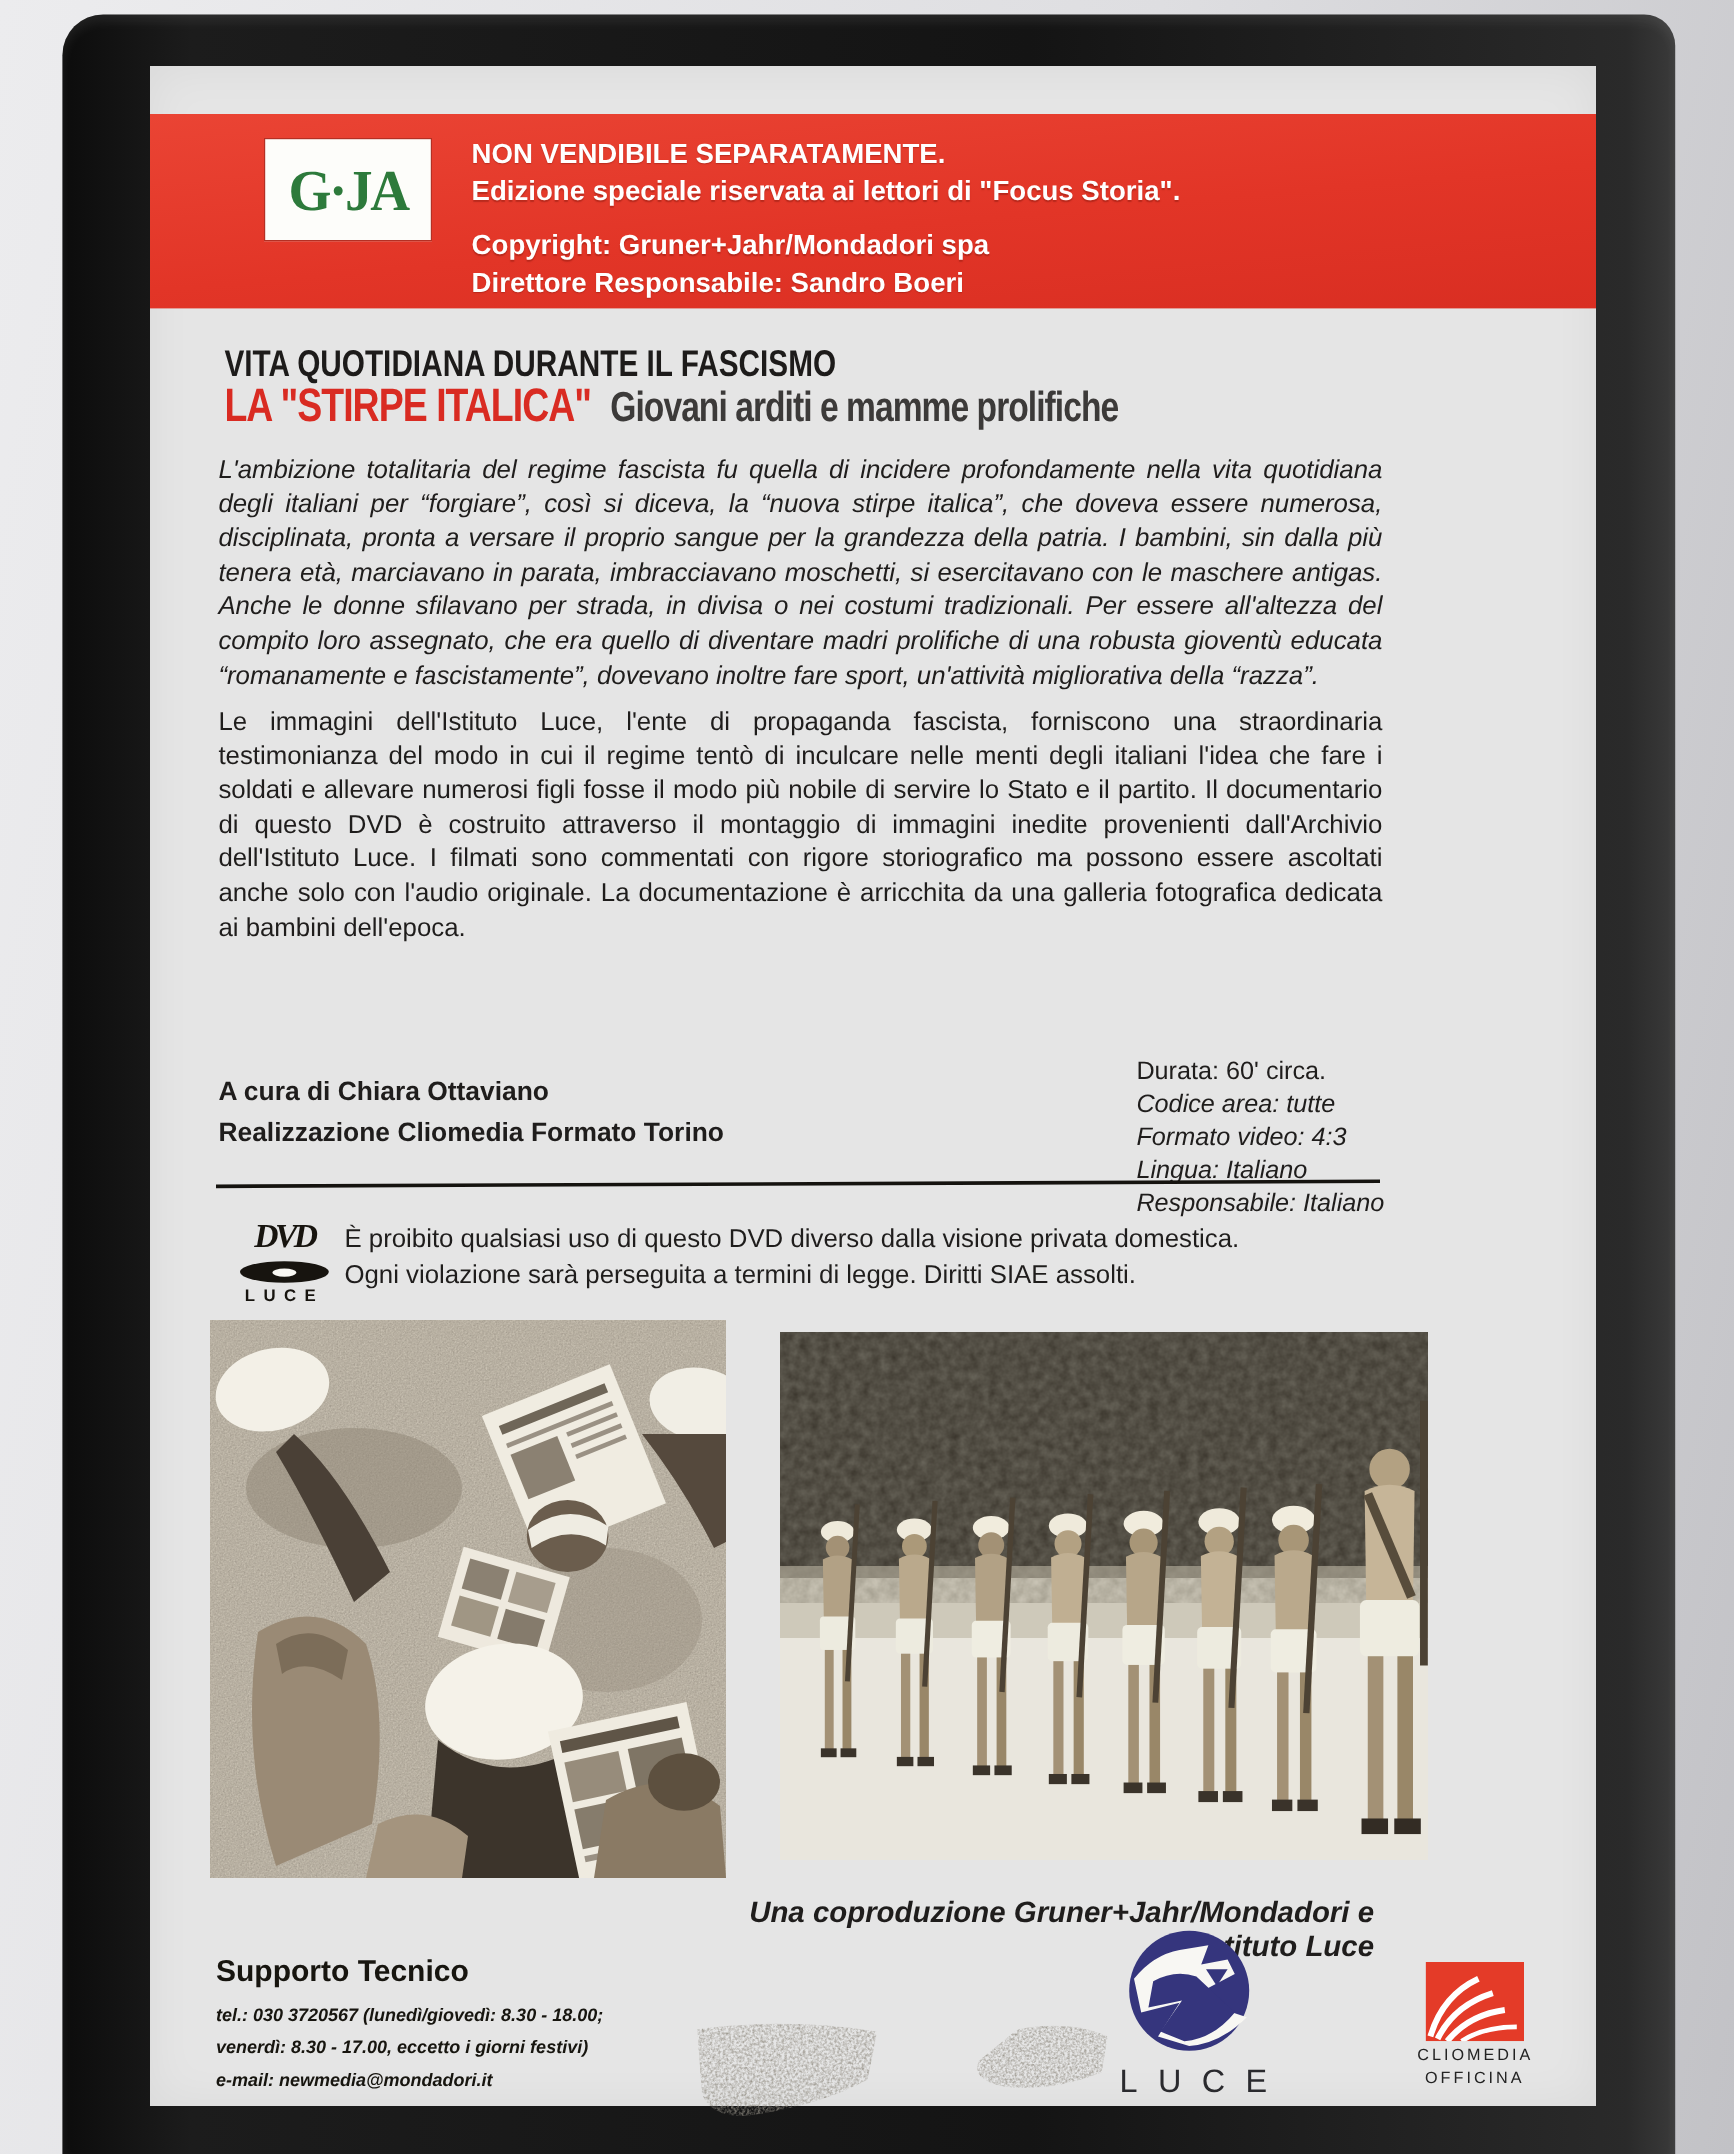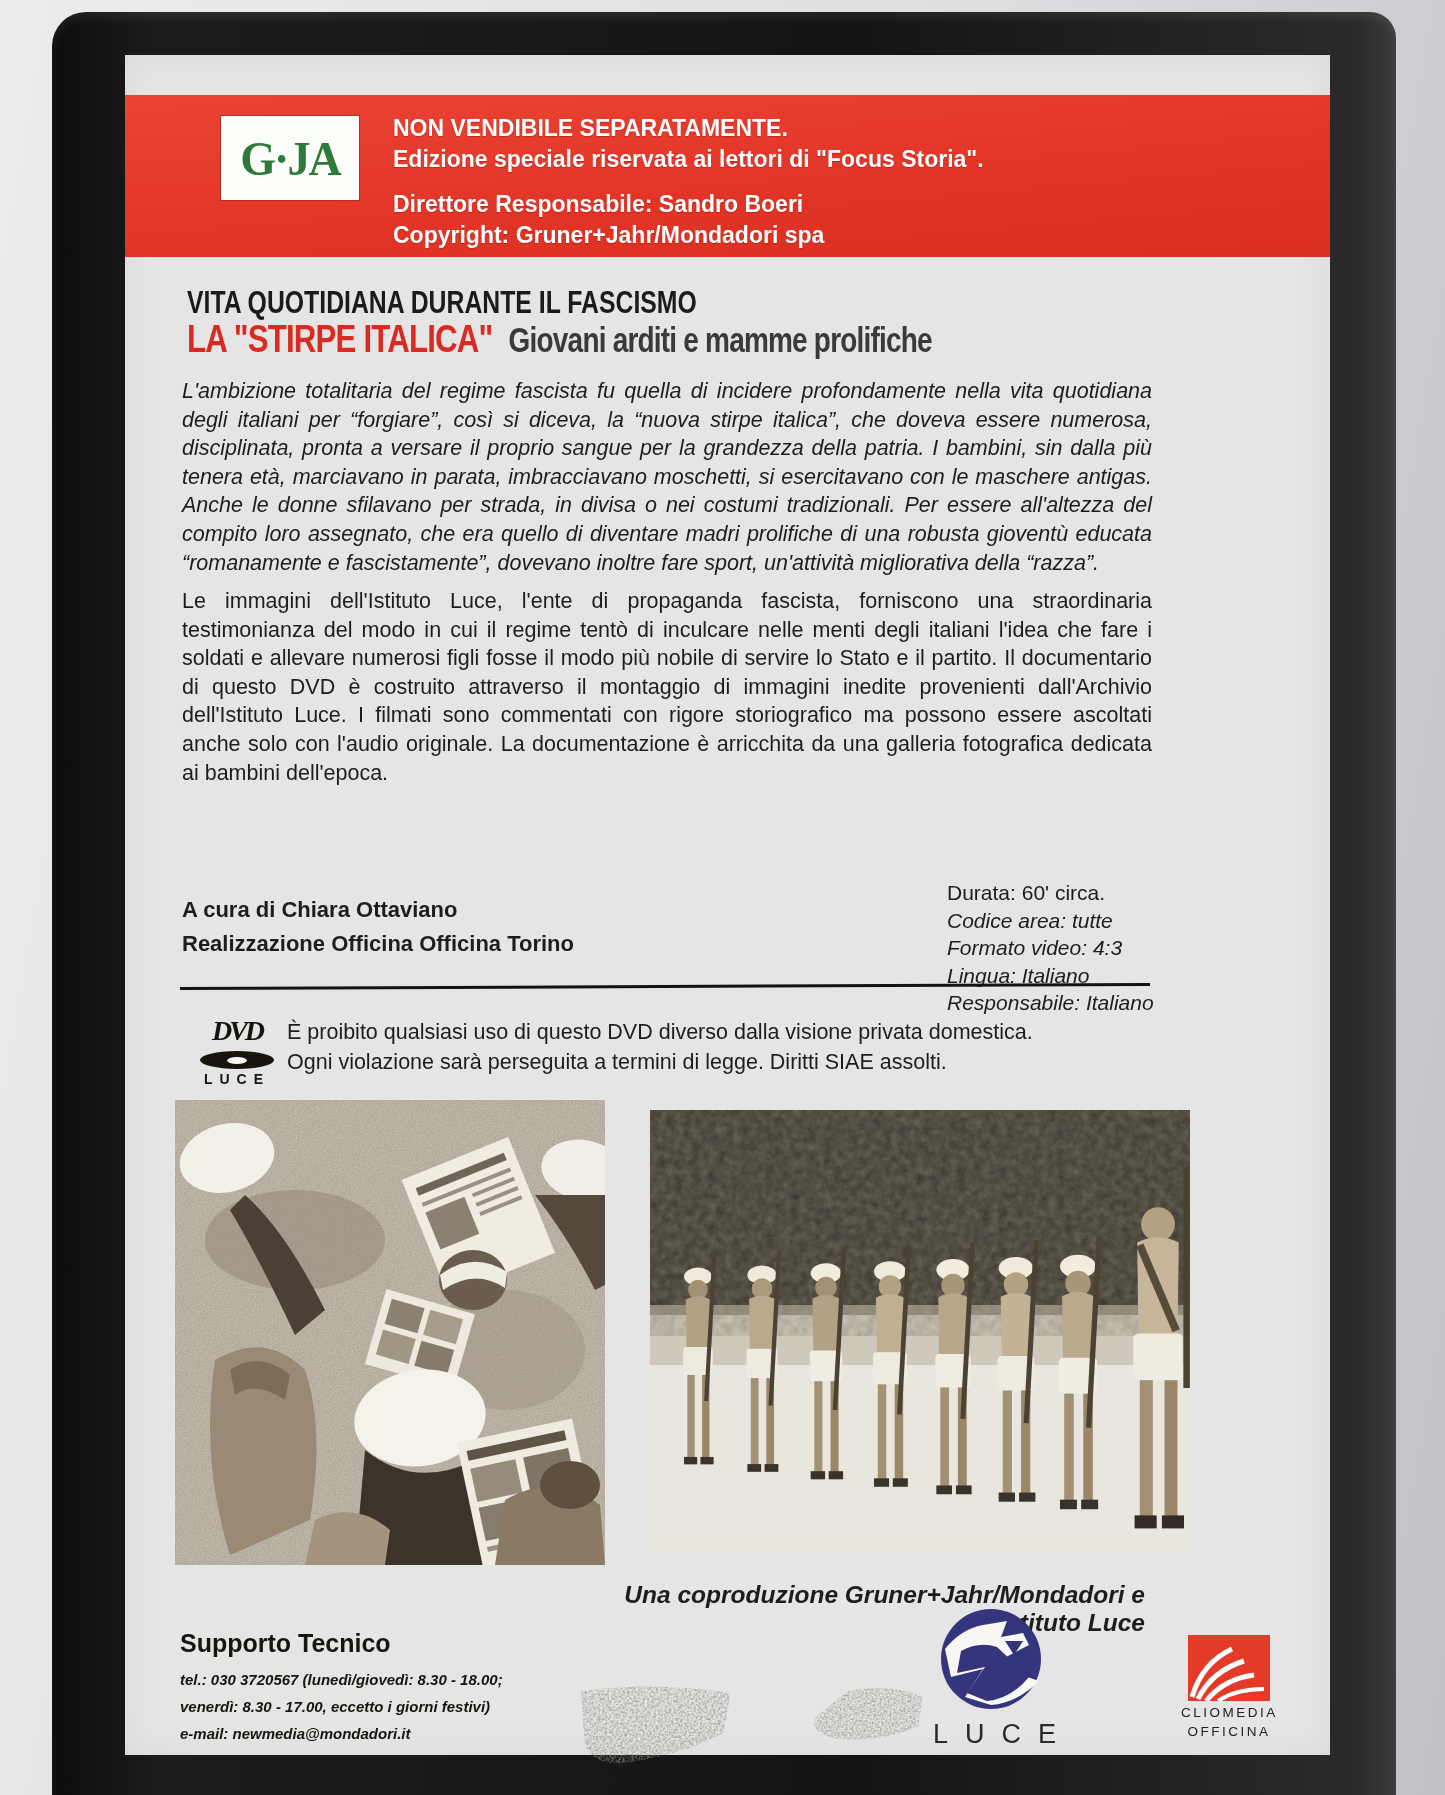--- a/index.html
+++ b/index.html
@@ -94,39 +94,39 @@
 <div class="paper">
 
   <div class="band">
     <div class="gja-box">
       <span class="gja-text">G·JA</span>
     </div>
     <div class="band-text">
       <div class="band-line">NON VENDIBILE SEPARATAMENTE.</div>
       <div class="band-line">Edizione speciale riservata ai lettori di "Focus Storia".</div>
       <div class="band-gap"></div>
+      <div class="band-line">Copyright: Gruner+Jahr/Mondadori spa</div>
       <div class="band-line">Direttore Responsabile: Sandro Boeri</div>
-      <div class="band-line">Copyright: Gruner+Jahr/Mondadori spa</div>
     </div>
   </div>
 
   <div class="kicker-wrap">
     <span class="kicker">VITA QUOTIDIANA DURANTE IL FASCISMO</span>
   </div>
   <div class="title-line">
     <span class="title-red">LA "STIRPE ITALICA"</span>
     <span class="title-gray">Giovani arditi e mamme prolifiche</span>
   </div>
 
   <div class="para p1">L'ambizione totalitaria del regime fascista fu quella di incidere profondamente nella vita quotidiana degli italiani per “forgiare”, così si diceva, la “nuova stirpe italica”, che doveva essere numerosa, disciplinata, pronta a versare il proprio sangue per la grandezza della patria. I bambini, sin dalla più tenera età, marciavano in parata, imbracciavano moschetti, si esercitavano con le maschere antigas. Anche le donne sfilavano per strada, in divisa o nei costumi tradizionali. Per essere all'altezza del compito loro assegnato, che era quello di diventare madri prolifiche di una robusta gioventù educata “romanamente e fascistamente”, dovevano inoltre fare sport, un'attività migliorativa della “razza”.</div>
   <div class="para p2">Le immagini dell'Istituto Luce, l'ente di propaganda fascista, forniscono una straordinaria testimonianza del modo in cui il regime tentò di inculcare nelle menti degli italiani l'idea che fare i soldati e allevare numerosi figli fosse il modo più nobile di servire lo Stato e il partito. Il documentario di questo DVD è costruito attraverso il montaggio di immagini inedite provenienti dall'Archivio dell'Istituto Luce. I filmati sono commentati con rigore storiografico ma possono essere ascoltati anche solo con l'audio originale. La documentazione è arricchita da una galleria fotografica dedicata ai bambini dell'epoca.</div>
 
   <div class="credits">
     <div>A cura di Chiara Ottaviano</div>
-    <div>Realizzazione Officina Officina Torino</div>
+    <div>Realizzazione Cliomedia Formato Torino</div>
   </div>
   <div class="specs">
     <div class="roman">Durata: 60' circa.</div>
     <div>Codice area: tutte</div>
     <div>Formato video: 4:3</div>
     <div>Lingua: Italiano</div>
     <div>Responsabile: Italiano</div>
   </div>
 
   <div class="divider"></div>

